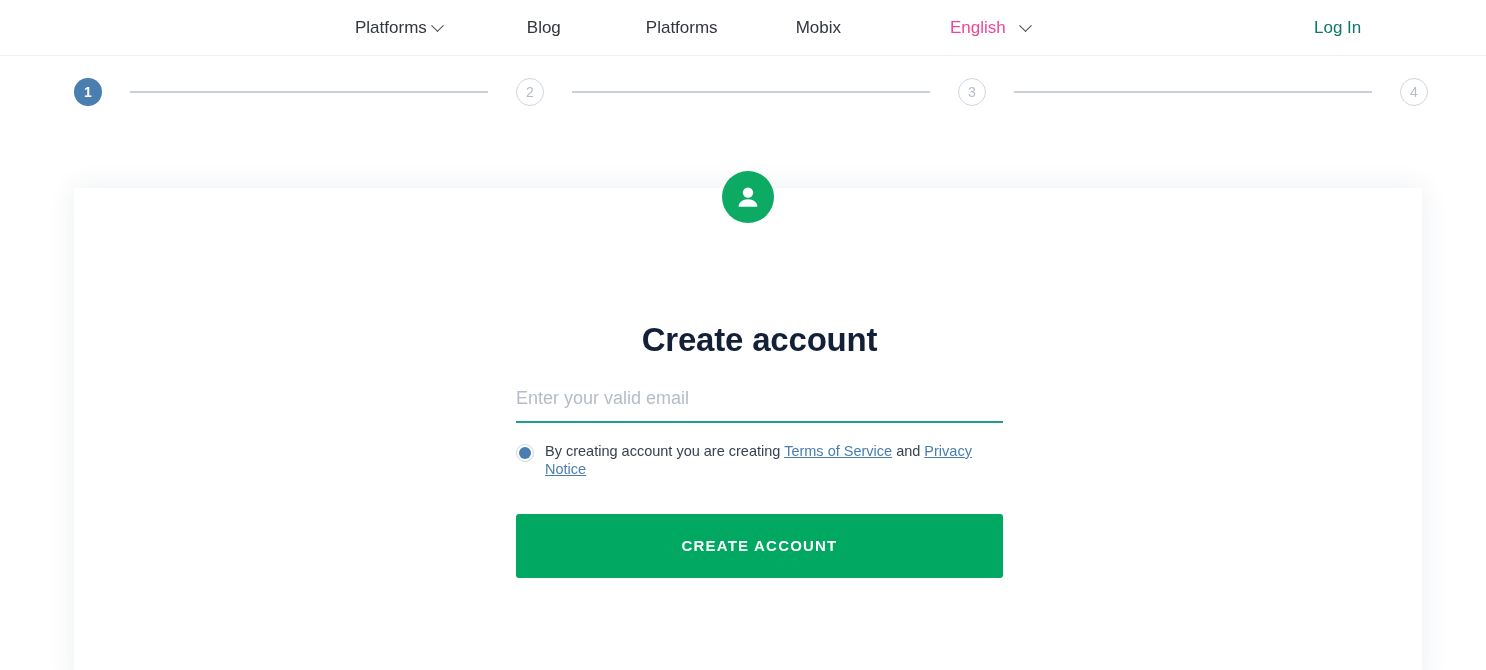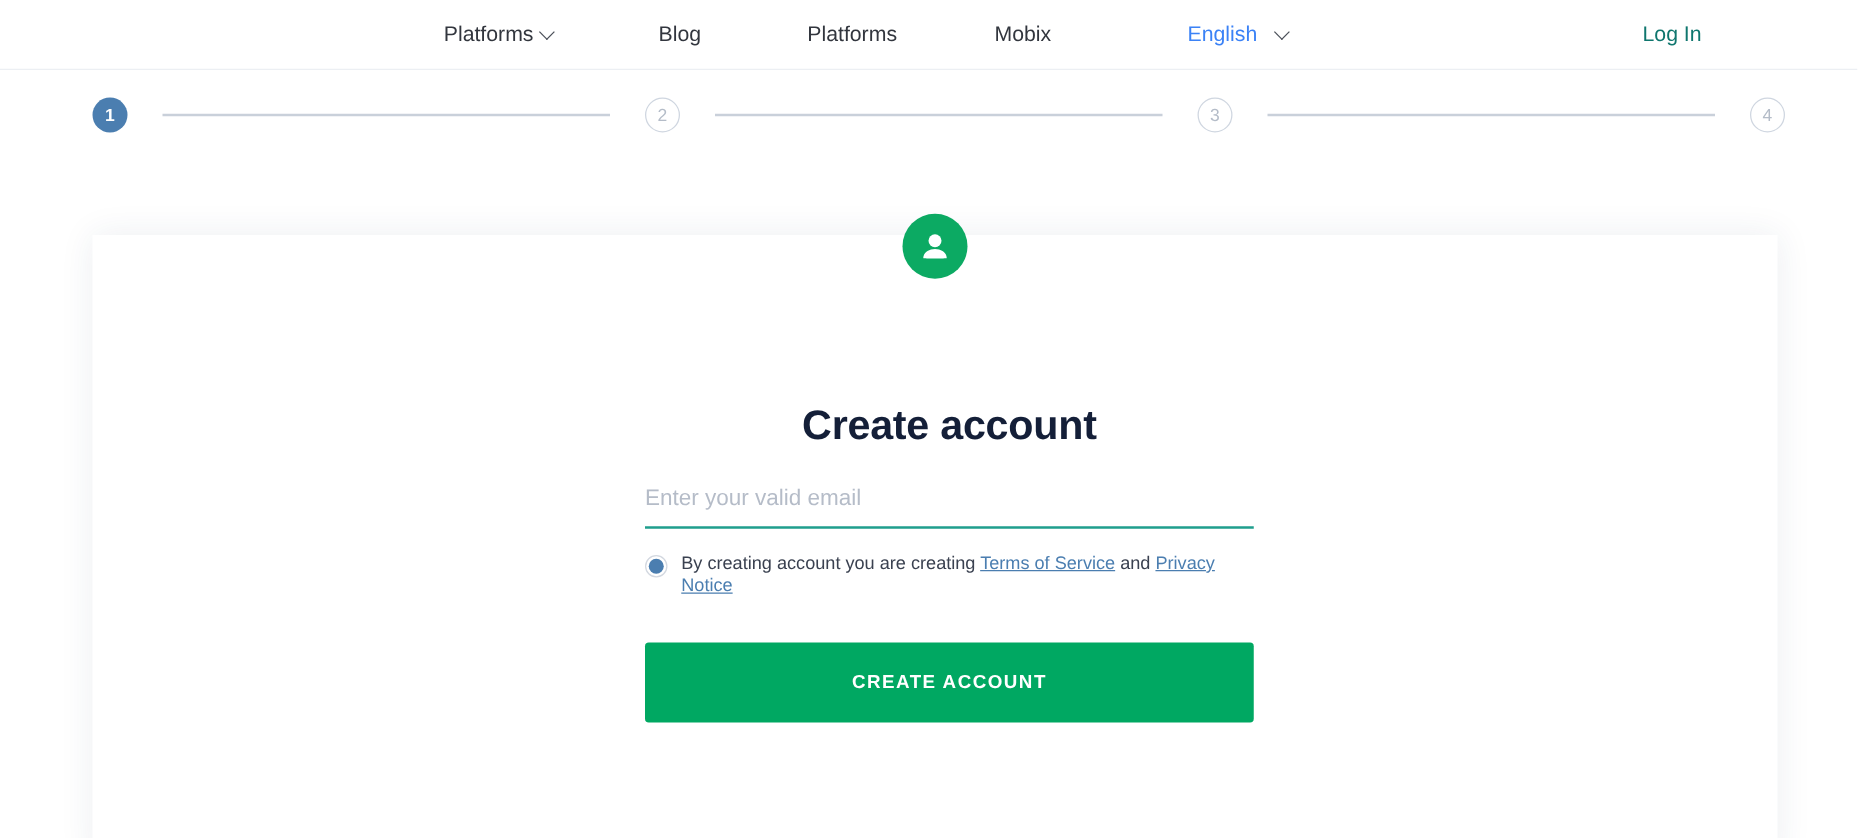--- a/index.html
+++ b/index.html
@@ -70,21 +70,21 @@
 
   .lang {
     position: absolute;
     left: 950px;
     top: 0;
     height: 56px;
     display: flex;
     align-items: center;
     gap: 15px;
     font-size: 17px;
-    color: #3b82f6;
+    color: #ec4899;
     cursor: pointer;
   }
   .login {
     position: absolute;
     left: 1314px;
     top: 0;
     height: 56px;
     display: flex;
     align-items: center;
     font-size: 17px;

